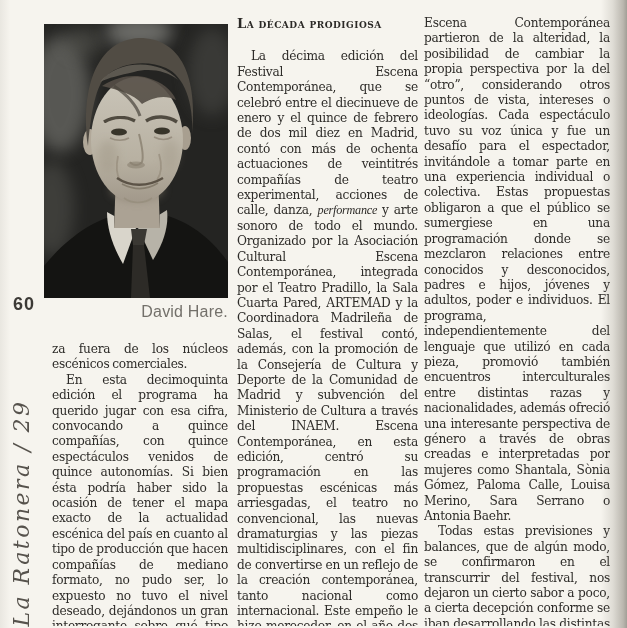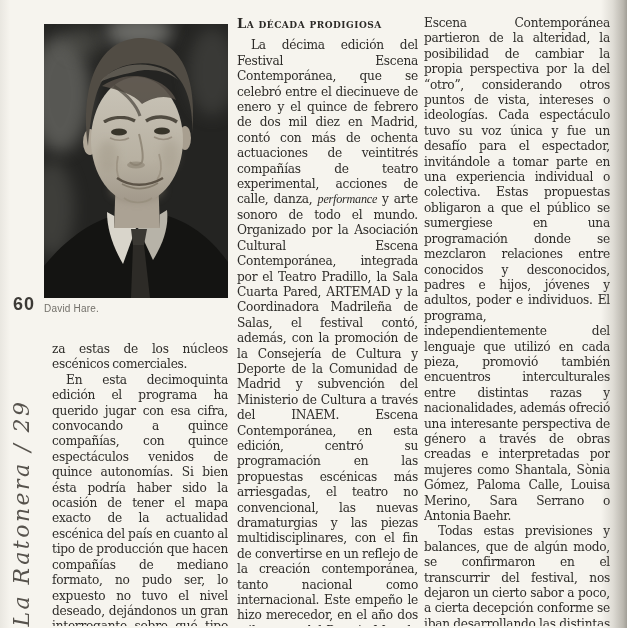--- a/index.html
+++ b/index.html
@@ -33,23 +33,23 @@
   .photo {
     position: absolute; left: 44px; top: 24px;
     width: 184px; height: 274px;
     background: #242422;
     overflow: hidden;
   }
   .photo svg { display: block; width: 100%; height: 100%; }
 
   .caption {
     position: absolute; left: 44px; top: 303px; width: 184px;
-    text-align: left;
+    text-align: right;
     font-family: "Liberation Sans", sans-serif;
-    font-size: 10px; letter-spacing: 0.2px;
+    font-size: 16px; letter-spacing: 0.2px;
     color: #73706a;
   }
 
   .page-number {
     position: absolute; left: 13px; top: 294px;
     font-family: "Liberation Sans", sans-serif;
     font-weight: bold; font-size: 18px; letter-spacing: 1px;
     color: #3c3a36;
   }
 
@@ -78,21 +78,21 @@
   }
   .col-left  { left: 52px;  top: 342px; width: 176px; height: 284px; }
   .col-mid   { left: 237px; top: 16px;  width: 181px; height: 610px; }
   .col-right { left: 424px; top: 16px;  width: 186px; height: 610px; }
 
   .article-heading {
     font-variant: small-caps;
     font-weight: bold;
     font-size: 13.2px;
     letter-spacing: 0.5px;
-    margin-bottom: 7px;
+    margin-bottom: 18px;
     color: #2b2926;
   }
 
   .col p { margin: 0; }
   .col p.indent { text-indent: 14px; }
   .col .em { font-style: italic; font-family: Liberation Serif, serif; }
 </style>
 </head>
 <body>
 
@@ -174,21 +174,21 @@
     </svg>
   </div>
 
   <div class="caption">David Hare.</div>
 
   <div class="page-number">60</div>
 
   <div class="vertical-title">La Ratonera / 29</div>
 
   <div class="col col-left">
-      <p><span>za estas de los núcleos escénicos comerciales.</span></p>
+      <p><span>za fuera de los núcleos escénicos comerciales.</span></p>
       <p class="indent"><span>En esta decimoquinta edición el programa ha querido jugar con esa cifra, convocando a quince compañías, con quince espectáculos venidos de quince autonomías. Si bien ésta podría haber sido la ocasión de tener el mapa exacto de la actualidad escénica del país en cuanto al tipo de producción que hacen compañías de mediano formato, no pudo ser, lo expuesto no tuvo el nivel deseado, dejándonos un gran interrogante sobre qué tipo de teatro se hace, a día de hoy, en el territorio español.</span></p>
     </div>
 
   <div class="col col-mid">
     <div class="article-heading">La década prodigiosa</div>
     <div>
         <p class="indent"><span>La décima edición del Festival Escena Contemporánea, que se celebró entre el diecinueve de enero y el quince de febrero de dos mil diez en Madrid, contó con más de ochenta actuaciones de veintitrés compañías de teatro experimental, acciones de calle, danza, </span><span class="em">performance</span><span> y arte sonoro de todo el mundo. Organizado por la Asociación Cultural Escena Contemporánea, integrada por el Teatro Pradillo, la Sala Cuarta Pared, ARTEMAD y la Coordinadora Madrileña de Salas, el festival contó, además, con la promoción de la Consejería de Cultura y Deporte de la Comunidad de Madrid y subvención del Ministerio de Cultura a través del INAEM. Escena Contemporánea, en esta edición, centró su programación en las propuestas escénicas más arriesgadas, el teatro no convencional, las nuevas dramaturgias y las piezas multidisciplinares, con el fin de convertirse en un reflejo de la creación contemporánea, tanto nacional como internacional. Este empeño le hizo merecedor, en el año dos mil nueve, del Premio Max de Nuevas Tendencias y del Premio a la “Mejor Programación Teatral de España” de la Feria Internacional de Teatro y Danza de Huesca.</span></p>
       </div>
   </div>
 

